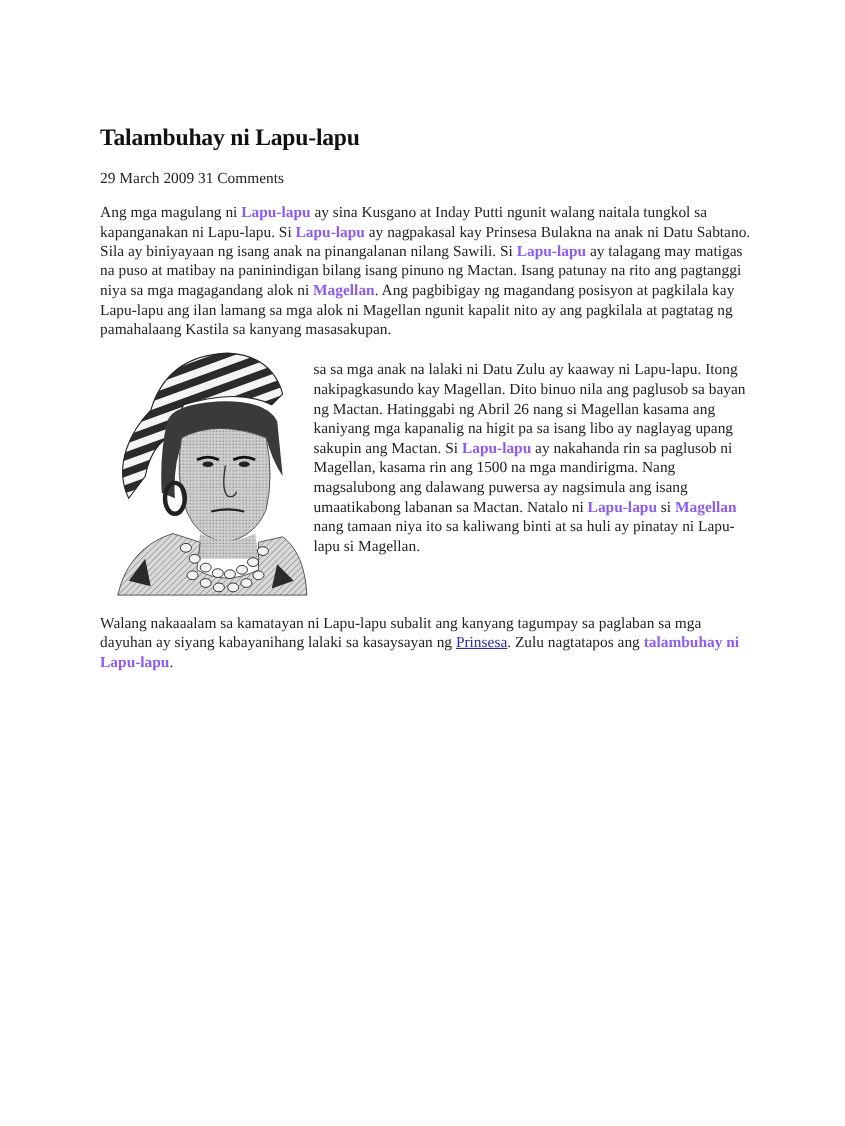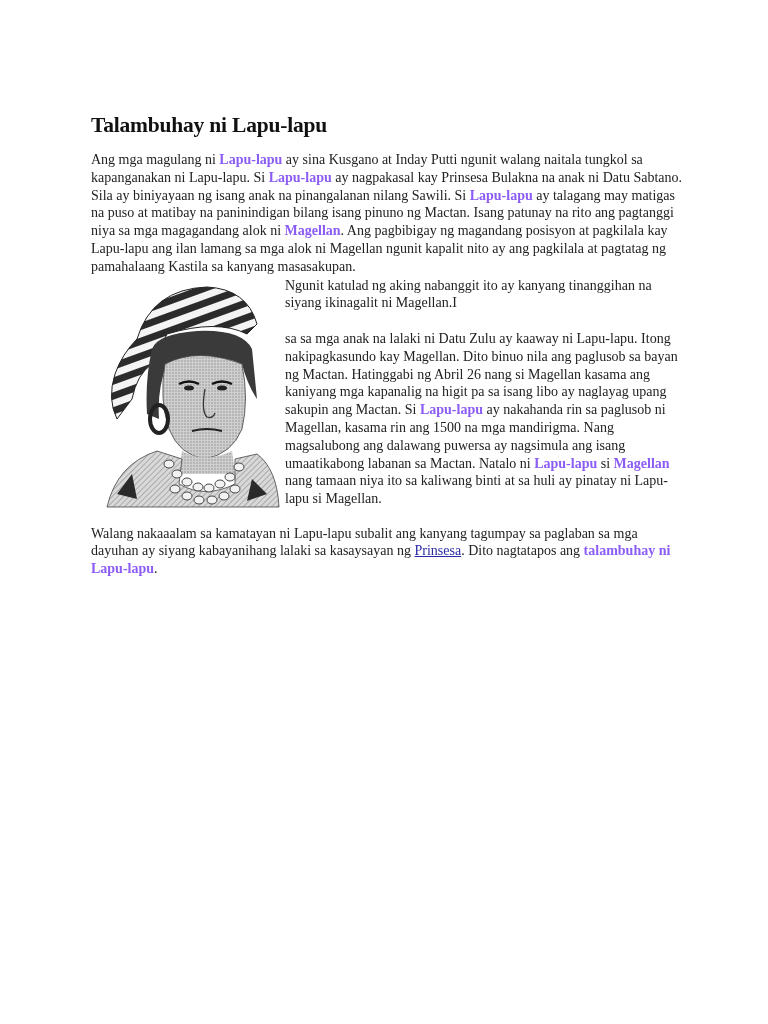--- a/index.html
+++ b/index.html
@@ -63,20 +63,21 @@
     a.link {
       color: #2a2aa6;
       text-decoration: underline;
     }
   </style>
 </head>
 <body>
 
 <div class="page">
   <h1 class="title">Talambuhay ni Lapu-lapu</h1>
+  <div class="meta">29 March 2009 31 Comments</div>
 
   <p class="para p1"><span>Ang mga magulang ni </span><b>Lapu-lapu</b><span> ay sina Kusgano at Inday Putti ngunit walang naitala tungkol sa kapanganakan ni Lapu-lapu. Si </span><b>Lapu-lapu</b><span> ay nagpakasal kay Prinsesa Bulakna na anak ni Datu Sabtano. Sila ay biniyayaan ng isang anak na pinangalanan nilang Sawili. Si </span><b>Lapu-lapu</b><span> ay talagang may matigas na puso at matibay na paninindigan bilang isang pinuno ng Mactan. Isang patunay na rito ang pagtanggi niya sa mga magagandang alok ni </span><b>Magellan</b><span>. Ang pagbibigay ng magandang posisyon at pagkilala kay Lapu-lapu ang ilan lamang sa mga alok ni Magellan ngunit kapalit nito ay ang pagkilala at pagtatag ng pamahalaang Kastila sa kanyang masasakupan.</span></p>
 
   <div class="portrait-wrap">
     <svg class="portrait" viewBox="0 0 184 230" xmlns="http://www.w3.org/2000/svg">
       <defs>
         <pattern id="stripes" width="14" height="14" patternUnits="userSpaceOnUse" patternTransform="rotate(70)">
           <rect width="7" height="14" fill="#2b2b2b"></rect>
           <rect x="7" width="7" height="14" fill="#f4f4f4"></rect>
         </pattern>
@@ -128,20 +129,19 @@
         <ellipse cx="138" cy="210" rx="5" ry="4"></ellipse>
       </g>
 
       <g fill="#2a2a2a">
         <path d="M20 215 L35 195 L40 220 Z"></path>
         <path d="M155 200 L170 215 L150 222 Z"></path>
       </g>
     </svg>
 
     <div class="side">
-      <p class="para">Ngunit katulad ng aking nabanggit ito ay kanyang tinanggihan na siyang ikinagalit ni Magellan.I</p>
       <div class="blank"></div>
       <p class="para"><span>sa sa mga  anak na lalaki ni Datu Zulu ay kaaway ni Lapu-lapu. Itong nakipagkasundo kay Magellan. Dito binuo nila ang paglusob sa bayan ng Mactan. Hatinggabi ng Abril 26 nang si Magellan kasama ang kaniyang mga kapanalig na higit pa sa isang libo ay naglayag upang sakupin ang Mactan. Si </span><b>Lapu-lapu</b><span> ay nakahanda rin sa paglusob ni Magellan, kasama rin ang 1500 na mga mandirigma. Nang magsalubong ang dalawang puwersa ay nagsimula ang isang umaatikabong labanan sa Mactan. Natalo ni </span><b>Lapu-lapu</b><span> si </span><b>Magellan</b><span> nang tamaan niya ito sa kaliwang binti at sa huli ay pinatay ni Lapu-lapu si Magellan.</span></p>
     </div>
   </div>
 
-  <p class="para p3"><span>Walang nakaaalam sa kamatayan ni Lapu-lapu subalit ang kanyang tagumpay sa paglaban sa mga dayuhan ay siyang kabayanihang lalaki sa kasaysayan ng </span><a class="link" href="#">Prinsesa</a><span>. Dito nagtatapos ang </span><b>talambuhay ni Lapu-lapu</b><span>.</span></p>
+  <p class="para p3"><span>Walang nakaaalam sa kamatayan ni Lapu-lapu subalit ang kanyang tagumpay sa paglaban sa mga dayuhan ay siyang kabayanihang lalaki sa kasaysayan ng </span><a class="link" href="#">Prinsesa</a><span>. Zulu nagtatapos ang </span><b>talambuhay ni Lapu-lapu</b><span>.</span></p>
 </div>
 
 </body></html>

